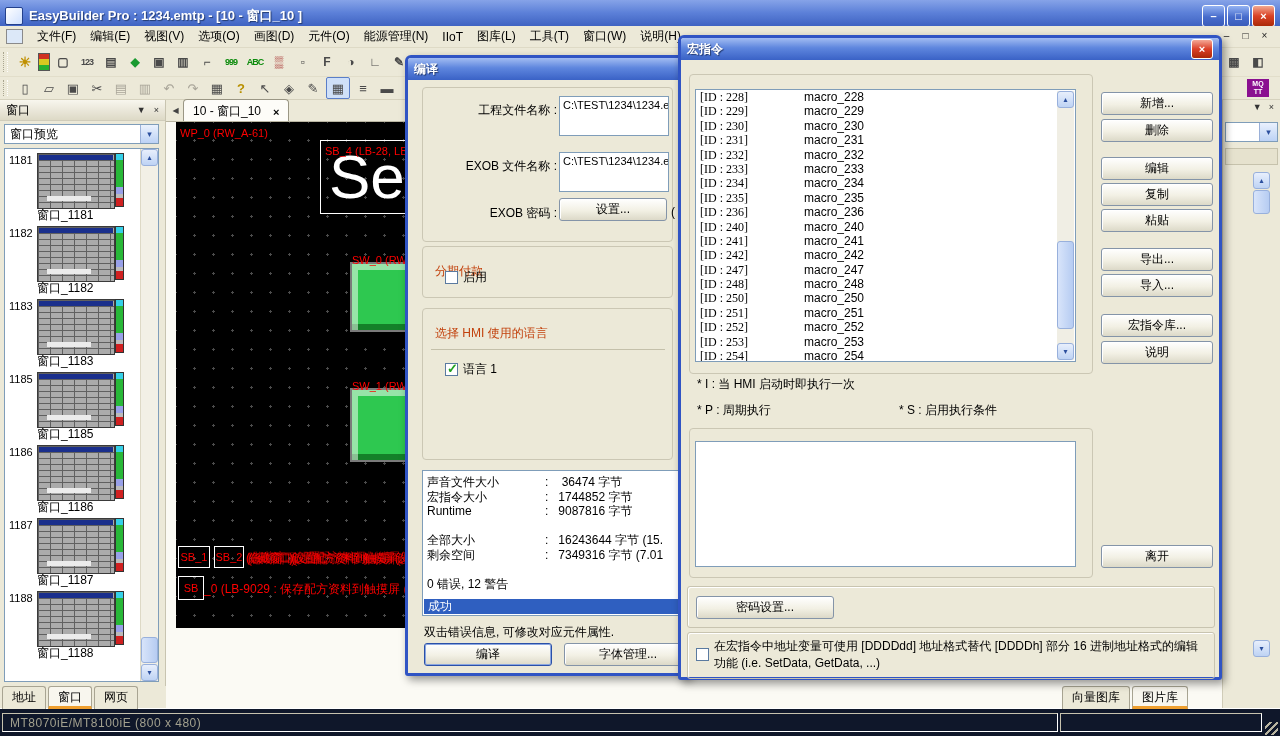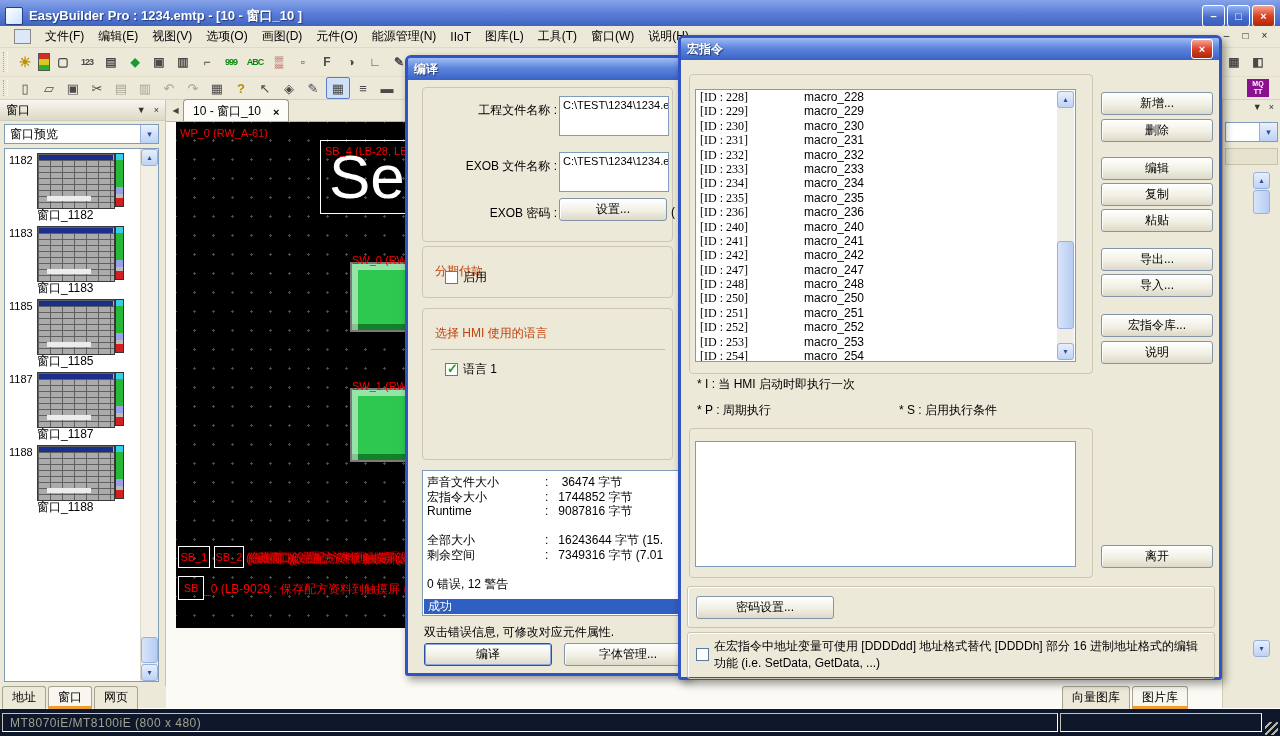--- a/index.html
+++ b/index.html
@@ -14,21 +14,21 @@
   .app-ic{width:16px;height:16px;background:linear-gradient(135deg,#fff,#cfe0ff);
     border:1px solid #23408c;border-radius:2px;margin-right:6px;flex:none;}
   .winbtns{margin-left:auto;display:flex;gap:2px;}
   .wbtn{width:21px;height:20px;border:1px solid #fff;border-radius:3px;
     background:linear-gradient(180deg,#93b2f2,#476ccc 55%,#3a5cba);color:#fff;
     font-size:11px;font-weight:bold;display:flex;align-items:center;justify-content:center;text-shadow:none;}
   .wbtn.close{background:linear-gradient(180deg,#f2a890,#da4226 50%,#aa2a08);}
 
   
   .menubar{position:absolute;left:0;top:26px;width:1280px;height:22px;background:#ece9d8;
-    border-bottom:1px solid #dedac6;display:flex;align-items:center;padding-left:12px;box-sizing:border-box;}
+    border-bottom:1px solid #dedac6;display:flex;align-items:center;padding-left:4px;box-sizing:border-box;}
   .mdoc{width:15px;height:13px;border:1px solid #8a8a8a;background:#dce8f8;margin:0 7px 0 2px;flex:none;}
   .menu-item{padding:3px 7px;white-space:nowrap;}
   .childbtns{margin-left:auto;display:flex;gap:4px;margin-right:8px;}
   .cbtn{width:15px;height:13px;font-size:10px;line-height:12px;text-align:center;color:#222;}
 
   
   .toolbar{position:absolute;left:0;width:1280px;background:#ece9d8;display:flex;align-items:center;box-sizing:border-box;}
   .tb1{top:48px;height:29px;border-bottom:1px solid #e2deca;}
   .tb2{top:77px;height:23px;border-bottom:1px solid #d6d2be;}
   .tgrip{width:3px;height:70%;border-left:1px dotted #a8a48e;border-right:1px dotted #fff;margin:0 5px 0 3px;flex:none;}
@@ -303,20 +303,31 @@
       <span>×</span>
     </span>
   </div>
   <div class="lp-dd">
     <span>窗口预览</span>
     <span class="dd-btn">▾</span>
   </div>
   <div class="lp-list">
     <div>
 
+        <div class="win-item">
+          <span class="win-num">1181</span>
+          <div class="thumb">
+            <div class="th-main">
+              <div class="th-top"></div>
+              <div class="th-cap"></div>
+            </div>
+            <div class="th-strip"></div>
+          </div>
+          <span class="win-cap">窗口_1181</span>
+        </div>
 
         <div class="win-item">
           <span class="win-num">1182</span>
           <div class="thumb">
             <div class="th-main">
               <div class="th-top"></div>
               <div class="th-cap"></div>
             </div>
             <div class="th-strip"></div>
           </div>
@@ -340,20 +351,31 @@
           <div class="thumb">
             <div class="th-main">
               <div class="th-top"></div>
               <div class="th-cap"></div>
             </div>
             <div class="th-strip"></div>
           </div>
           <span class="win-cap">窗口_1185</span>
         </div>
 
+        <div class="win-item">
+          <span class="win-num">1186</span>
+          <div class="thumb">
+            <div class="th-main">
+              <div class="th-top"></div>
+              <div class="th-cap"></div>
+            </div>
+            <div class="th-strip"></div>
+          </div>
+          <span class="win-cap">窗口_1186</span>
+        </div>
 
         <div class="win-item">
           <span class="win-num">1187</span>
           <div class="thumb">
             <div class="th-main">
               <div class="th-top"></div>
               <div class="th-cap"></div>
             </div>
             <div class="th-strip"></div>
           </div>

